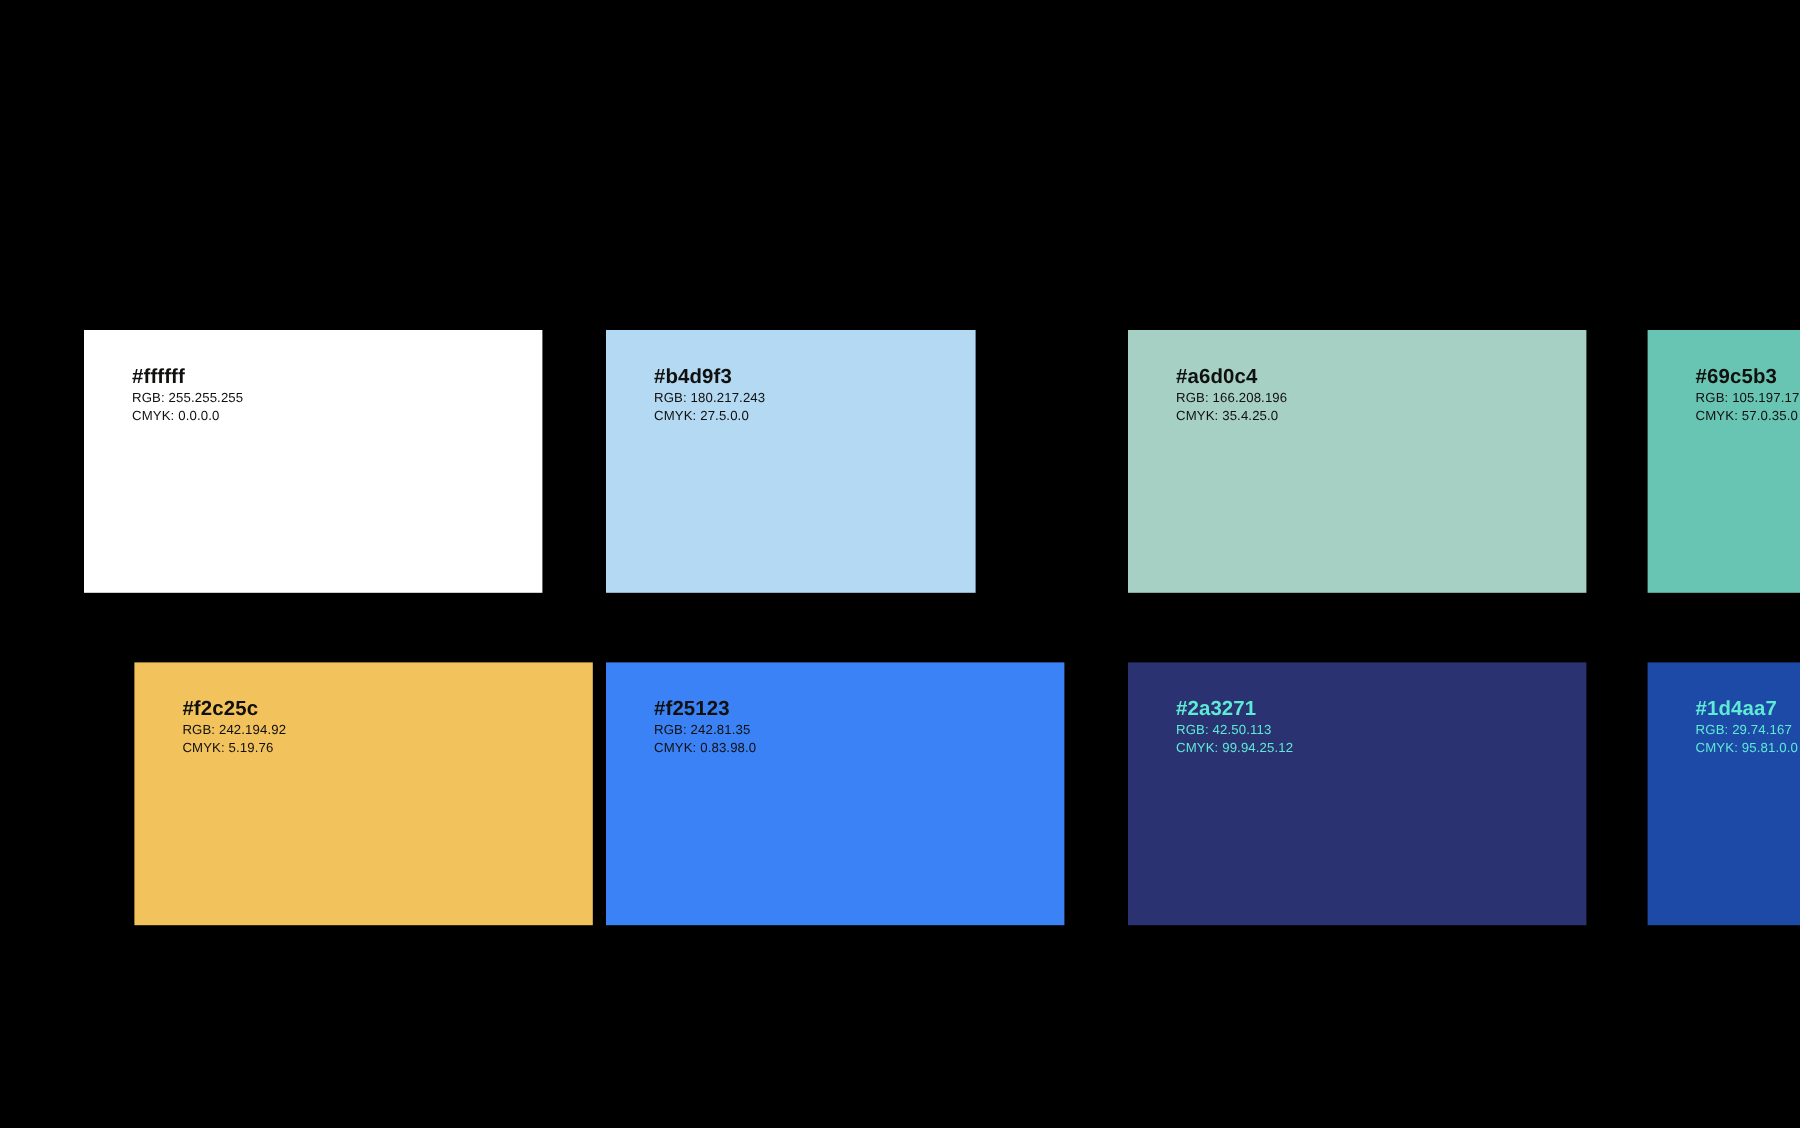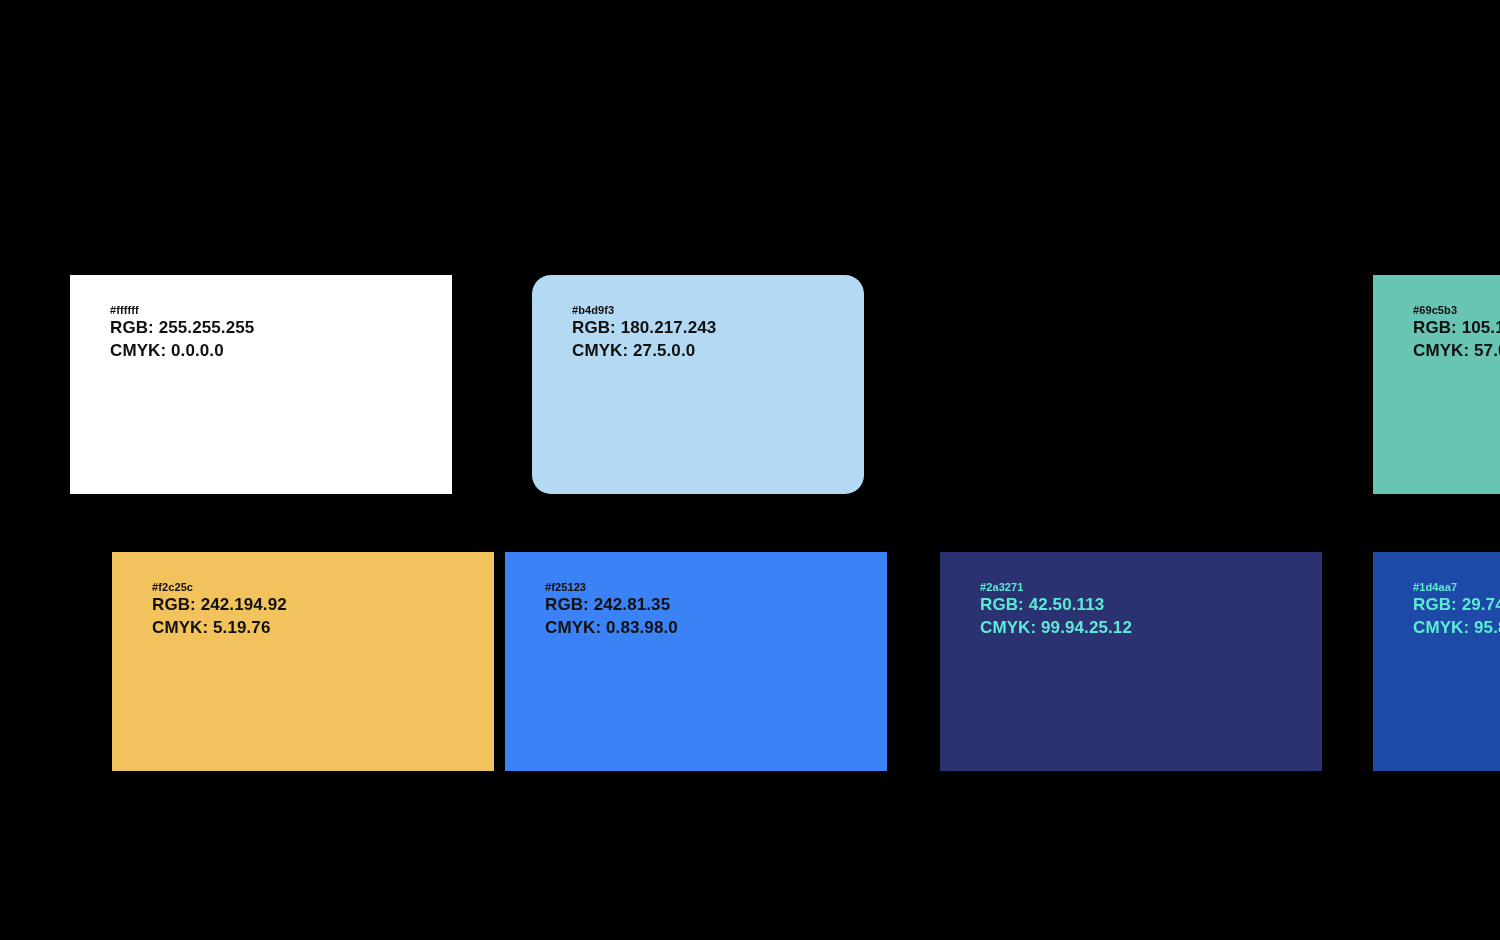--- a/index.html
+++ b/index.html
@@ -33,53 +33,60 @@
   .swatch-info {
     position: absolute;
     left: 40px;
     top: 28px;
     line-height: 1.31;
     white-space: nowrap;
     -webkit-font-smoothing: antialiased;
   }
 
   .swatch-hex {
-    font-size: 11px;
+    font-size: 17px;
     font-weight: bold;
     letter-spacing: 0.1px;
     margin: 0;
   }
 
   .swatch-rgb,
   .swatch-cmyk {
-    font-size: 17px;
-    font-weight: bold;
+    font-size: 11px;
+    font-weight: normal;
     letter-spacing: 0.1px;
     margin: 0;
   }
 
   .text-dark .swatch-info { color: #10100f; }
   .text-light .swatch-info { color: #5eead4; }
 </style>
 </head>
 <body style="background: rgb(0, 0, 0);">
 
 <div id="palette-grid">
     <div class="swatch text-dark" style="left: 70px; top: 275px; width: 382px; height: 219px; background: rgb(255, 255, 255);">
       <div class="swatch-info">
         <p class="swatch-hex">#ffffff</p>
         <p class="swatch-rgb">RGB: 255.255.255</p>
         <p class="swatch-cmyk">CMYK: 0.0.0.0</p>
       </div>
     </div>
-    <div class="swatch text-dark" style="left: 532px; top: 275px; width: 332px; height: 219px; background: rgb(180, 217, 243); border-radius: 19px;">
+    <div class="swatch text-dark" style="left: 505px; top: 275px; width: 308px; height: 219px; background: rgb(180, 217, 243);">
       <div class="swatch-info">
         <p class="swatch-hex">#b4d9f3</p>
         <p class="swatch-rgb">RGB: 180.217.243</p>
         <p class="swatch-cmyk">CMYK: 27.5.0.0</p>
+      </div>
+    </div>
+    <div class="swatch text-dark" style="left: 940px; top: 275px; width: 382px; height: 219px; background: rgb(166, 208, 196);">
+      <div class="swatch-info">
+        <p class="swatch-hex">#a6d0c4</p>
+        <p class="swatch-rgb">RGB: 166.208.196</p>
+        <p class="swatch-cmyk">CMYK: 35.4.25.0</p>
       </div>
     </div>
     <div class="swatch text-dark" style="left: 1373px; top: 275px; width: 382px; height: 219px; background: rgb(105, 197, 179);">
       <div class="swatch-info">
         <p class="swatch-hex">#69c5b3</p>
         <p class="swatch-rgb">RGB: 105.197.179</p>
         <p class="swatch-cmyk">CMYK: 57.0.35.0</p>
       </div>
     </div>
     <div class="swatch text-dark" style="left: 70px; top: 552px; width: 382px; height: 219px; background: rgb(242, 194, 92); margin-left: 42px;">

